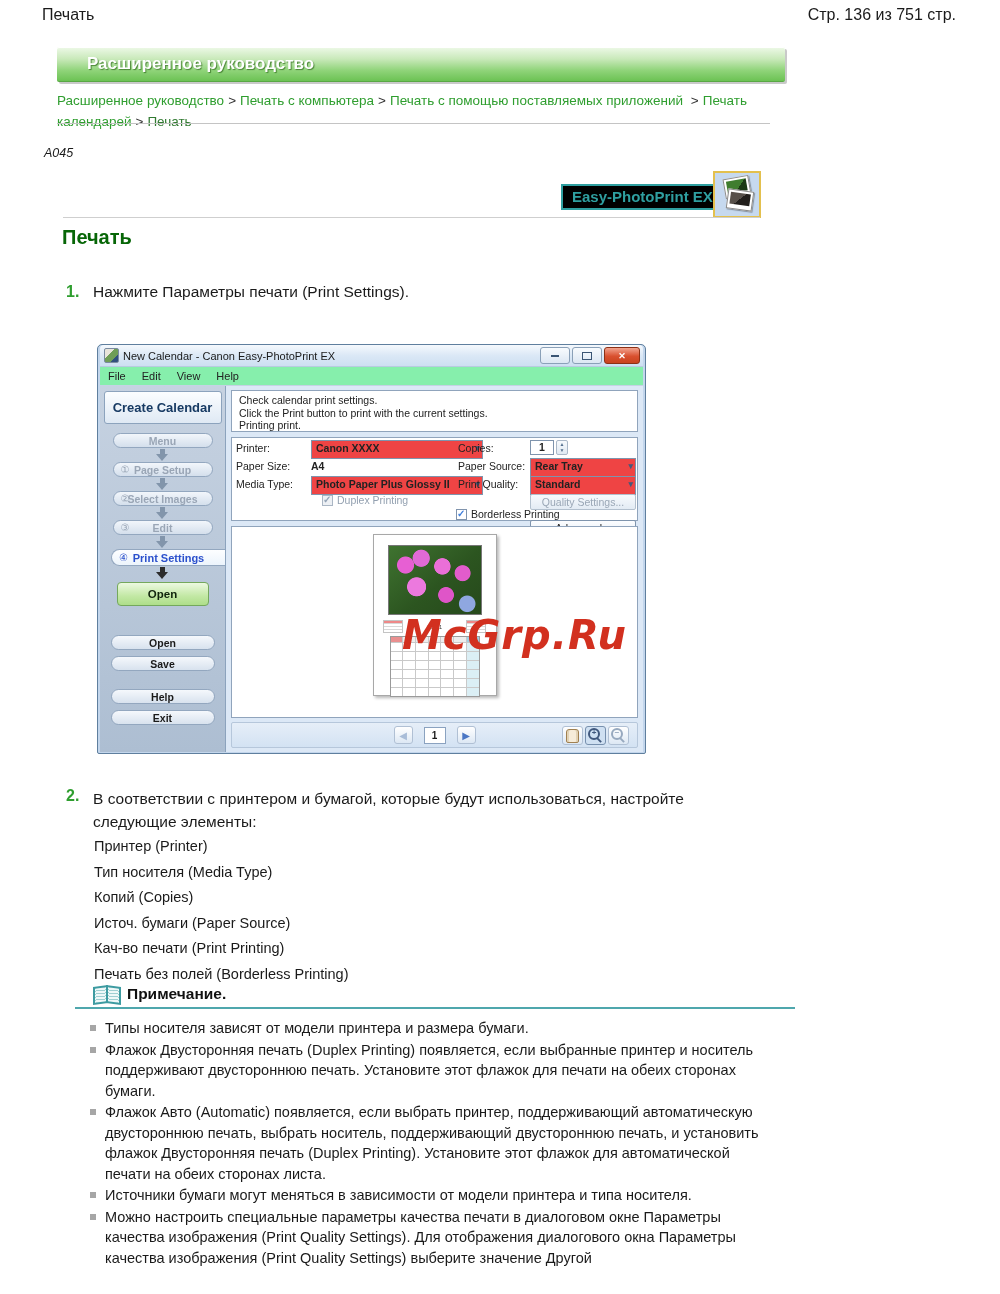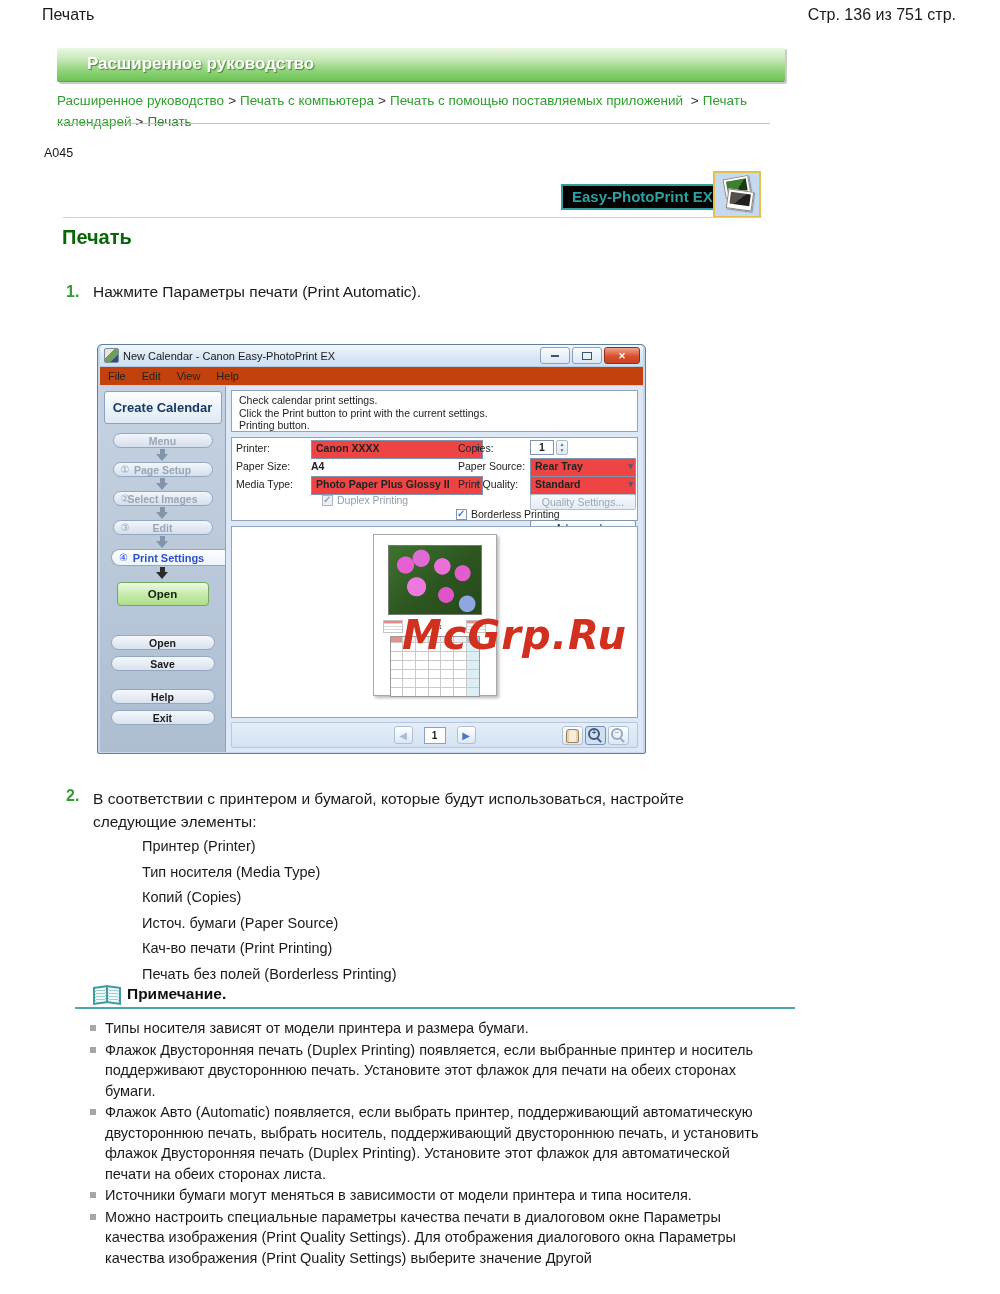--- a/index.html
+++ b/index.html
@@ -21,21 +21,21 @@
   
   .breadcrumb{position:absolute;left:57px;top:90px;width:700px;font-size:13.5px;line-height:21px;color:#333;}
   .bc-link{color:#2f9e2f;cursor:pointer;}
   .bc-current{color:#317a31;}
   .bc-sep{color:#333;padding:0 4px;}
 
   .rule{position:absolute;border-top:1px solid #c4c4c4;height:0;}
   .rule1{left:57px;top:123px;width:713px;}
   .rule2{left:63px;top:217px;width:697px;border-top-color:#cfcfcf;}
 
-  .art-code{position:absolute;left:44px;top:146px;font-size:12.5px;}
+  .art-code{position:absolute;left:44px;top:146px;font-size:12.5px;font-style:italic;}
 
   
   .badge{position:absolute;left:561px;top:184px;height:20px;line-height:20px;
     border:2px solid #2f9fa0;color:#2f9fa0;font-weight:bold;font-size:15px;
     padding:1px 9px;background:#000000;}
   .badge-icon{position:absolute;left:713px;top:171px;width:44px;height:43px;
     background:#c6d9ef;border:2px solid #e3c04e;overflow:hidden;}
   .badge-icon .card{position:absolute;background:#fff;border:1px solid #8a8a8a;
     box-shadow:1px 1px 1px rgba(0,0,0,.35);}
   .card1{width:24px;height:18px;left:9px;top:4px;transform:rotate(-10deg);}
@@ -47,21 +47,21 @@
   .heading{position:absolute;left:62px;top:226px;font-size:20px;font-weight:bold;color:#076607;}
 
   
   .step{position:absolute;display:flex;}
   .stepnum{color:#2f9e2f;font-weight:bold;font-size:16px;width:27px;flex:none;}
   .step1{left:66px;top:283px;}
   .step1 .step-text{font-size:15.5px;}
   .substep1{position:absolute;left:94px;top:311px;font-size:14px;}
   .step2{left:66px;top:787px;}
   .step2 .step-text{font-size:15.5px;line-height:23px;width:670px;}
-  .step2-list{position:absolute;left:94px;top:838px;font-size:14.5px;margin-left:48px;}
+  .step2-list{position:absolute;left:94px;top:838px;font-size:14.5px;}
   .step2-list div{margin-bottom:9.5px;}
 
   
   .note{position:absolute;left:75px;top:985px;width:720px;}
   .note-head{display:flex;align-items:center;padding-left:18px;padding-bottom:4px;
     border-bottom:2px solid #4fa7ad;}
   .note-title{font-size:15.5px;font-weight:bold;color:#111;}
   .book{display:inline-block;width:28px;height:17px;position:relative;margin-right:6px;}
   .book::before,.book::after{content:"";position:absolute;top:0;width:11px;height:14px;
     background:#eef8f8;border:2px solid #3d9ba1;}
@@ -87,21 +87,21 @@
     border-radius:4px 4px 0 0;border-bottom:1px solid #b8cbe0;}
   .win-icon{width:13px;height:13px;margin:0 4px 0 1px;border:1px solid #7a8ba0;border-radius:2px;
     background:linear-gradient(135deg,#e8e4da 0 35%,#6f9e56 35% 70%,#31507e 70% 100%);}
   .win-title{flex:1;font-size:11px;color:#1a1a1a;white-space:nowrap;overflow:hidden;}
   .wbtn{width:28px;height:15px;margin-left:2px;border:1px solid #8aa0b8;border-radius:3px;
     background:linear-gradient(#f8fbfe,#dce7f3);display:flex;align-items:center;justify-content:center;}
   .wbtn .bar{width:8px;height:2px;background:#3a5574;}
   .wbtn .sq{width:8px;height:6px;border:1.5px solid #3a5574;}
   .wbtn.close{width:34px;border-color:#8c3015;
     background:linear-gradient(#f2a38e,#d9502f 55%,#c8431f);color:#fff;font-weight:bold;font-size:9px;}
-  .menubar{height:18px;display:flex;align-items:center;background:#c2410c;
+  .menubar{height:18px;display:flex;align-items:center;background:#86efac;
     border-bottom:1px solid #c5d3e4;font-size:11px;color:#222;}
   .menubar span{padding:0 8px;}
   .winbody{display:flex;height:366px;background:#dce8f6;}
 
   
   .sidebar{width:126px;flex:none;background:linear-gradient(180deg,#c6d2e1,#adbed2);
     border-right:1px solid #8ca3bd;display:flex;flex-direction:column;align-items:center;padding-top:5px;box-sizing:border-box;}
   .cc-header{width:116px;height:31px;margin-bottom:9px;flex:none;
     background:linear-gradient(#fbfdff,#dfe9f4);border:1px solid #8ca3bd;border-radius:3px;
     display:flex;align-items:center;justify-content:center;font-size:13px;font-weight:bold;color:#173a63;}
@@ -231,21 +231,21 @@
         <div class="thumb"></div>
       </div>
   </div>
 
   <div class="rule rule2"></div>
 
   <div class="heading">Печать</div>
 
   <div class="step step1">
     <span class="stepnum">1.</span>
-    <span class="step-text">Нажмите Параметры печати (Print Automatic).</span>
+    <span class="step-text">Нажмите Параметры печати (Print Settings).</span>
   </div>
 
   <div class="appwin">
     <div class="titlebar">
       <div class="win-icon"></div>
       <div class="win-title">New Calendar - Canon Easy-PhotoPrint EX</div>
       <div class="wbtn">
           <span class="bar"></span>
         </div>
       <div class="wbtn">
@@ -291,21 +291,21 @@
         <div class="sbtn">Save</div>
         <div class="gap12"></div>
         <div class="sbtn">Help</div>
         <div class="sbtn">Exit</div>
       </div>
 
       <div class="content">
         <div class="ibox">
           <div>Check calendar print settings.</div>
           <div>Click the Print button to print with the current settings.</div>
-          <div>Printing button.</div>
+          <div>Printing print.</div>
         </div>
 
         <div class="sbox">
           <span class="slabel" style="left:4px;top:4px">Printer:</span>
           <div class="sel" style="left:79px;top:2px;width:172px">Canon XXXX</div>
           <span class="slabel" style="left:226px;top:4px">Copies:</span>
           <div class="spinbox" style="left:298px;top:2px">1</div>
           <div class="spinner" style="left:324px;top:2px">▲<br>▼</div>
 
           <span class="slabel" style="left:4px;top:22px">Paper Size:</span>

